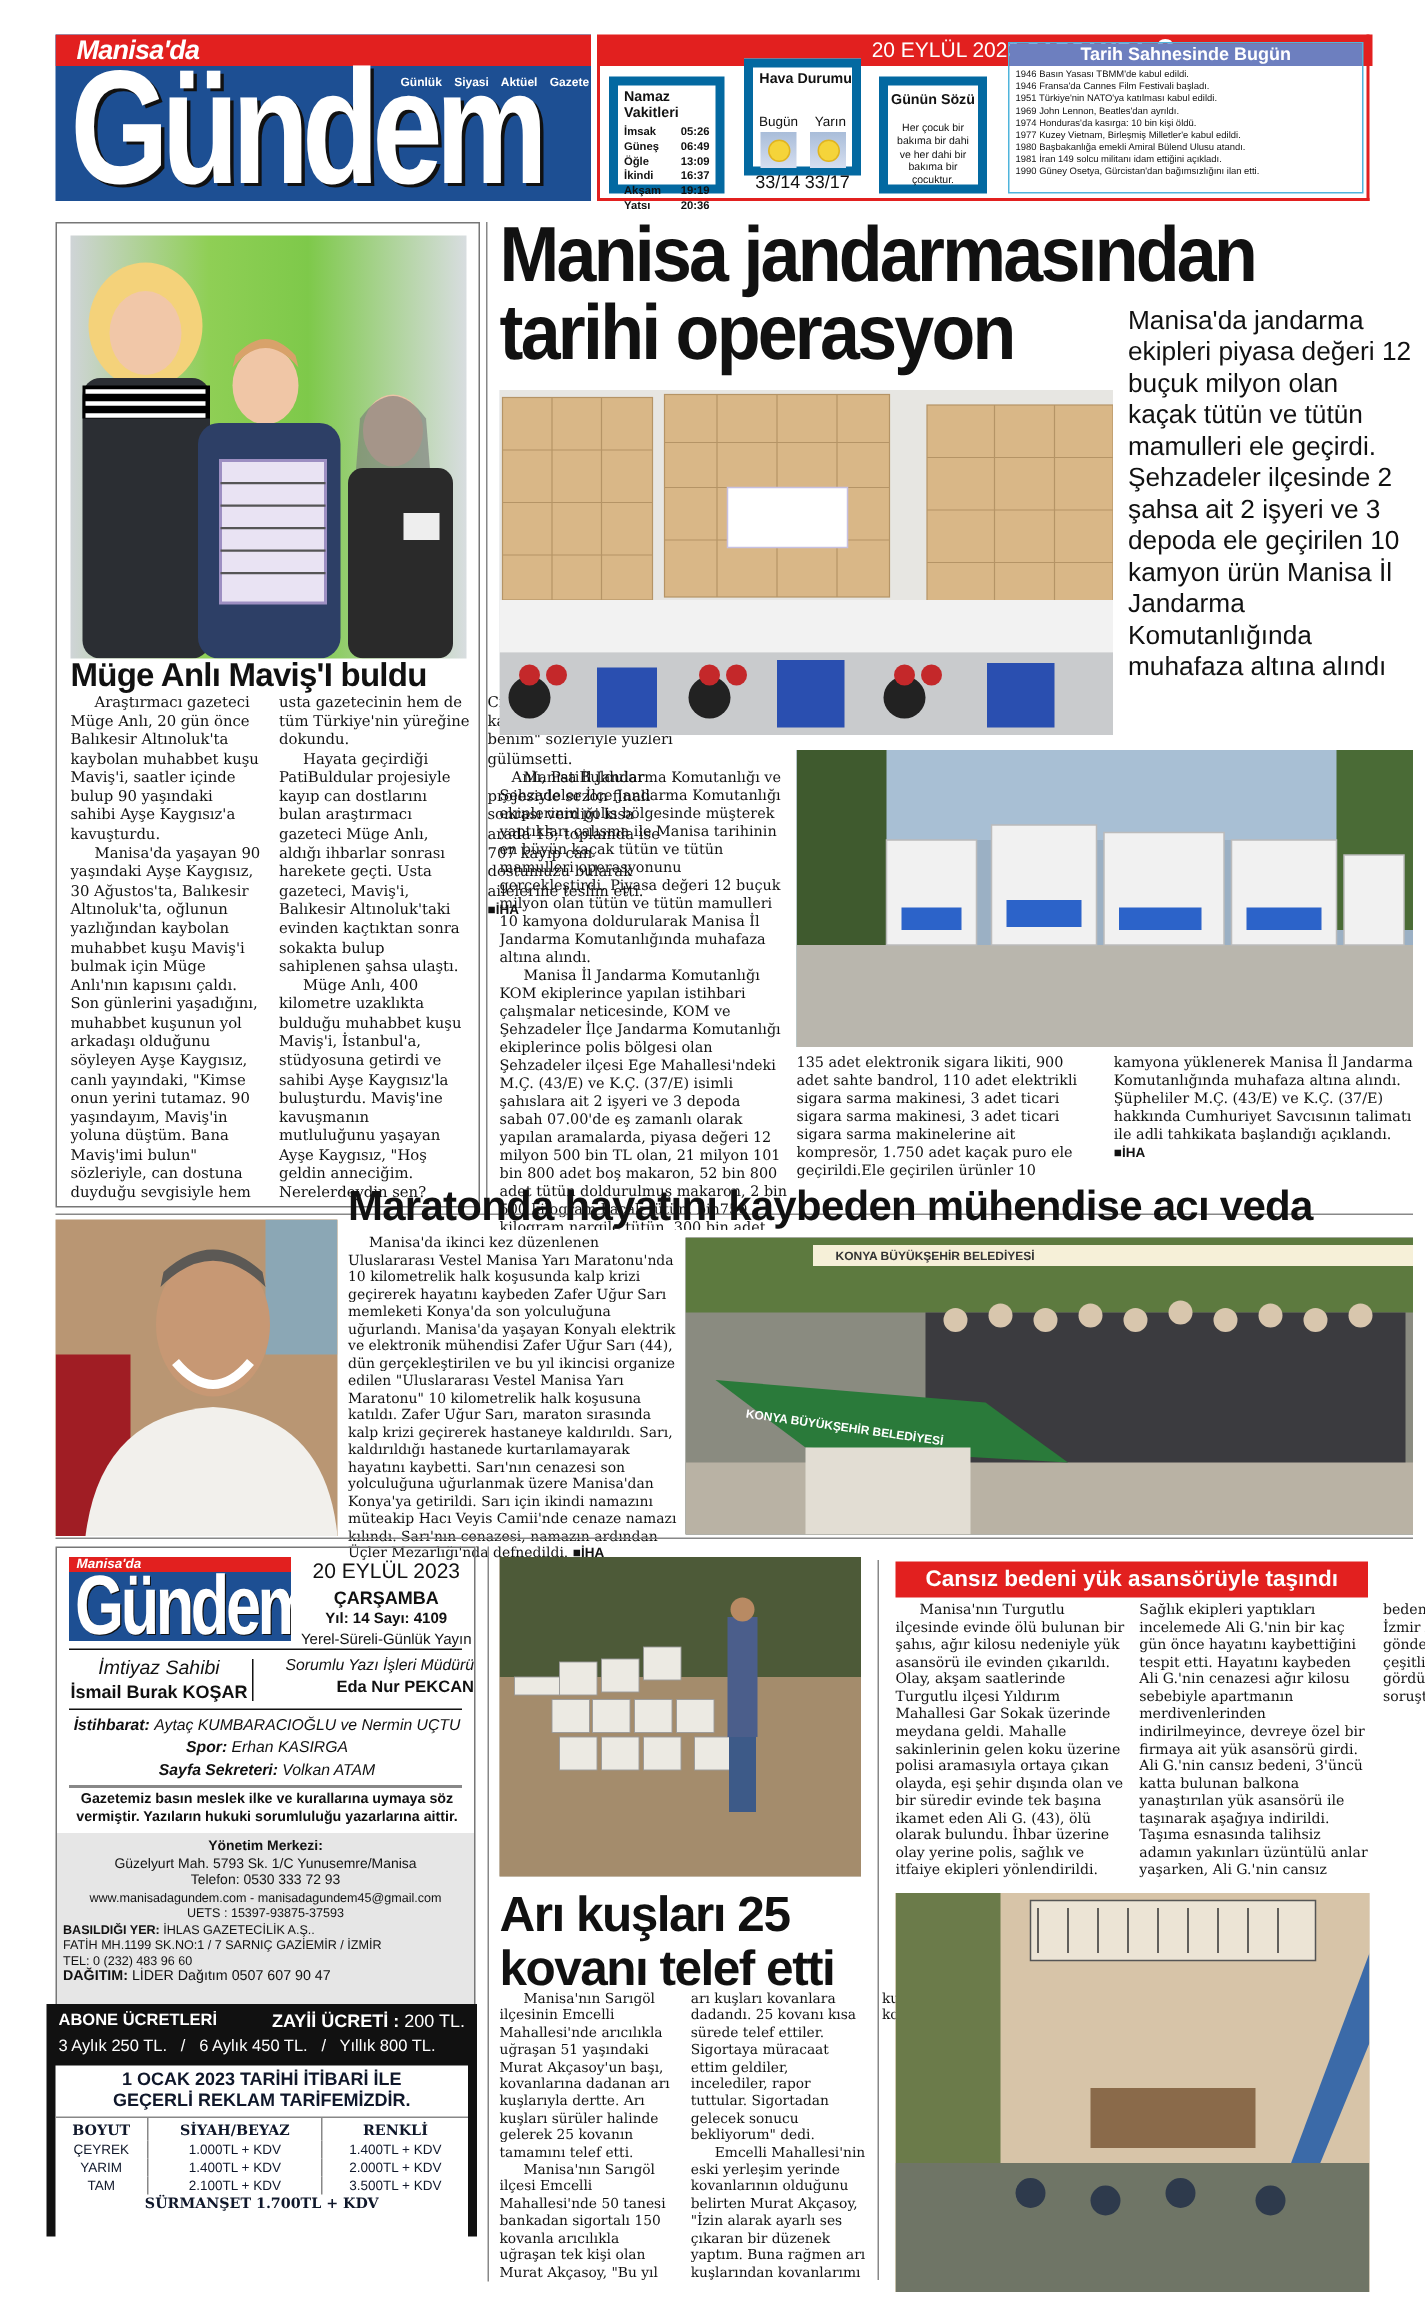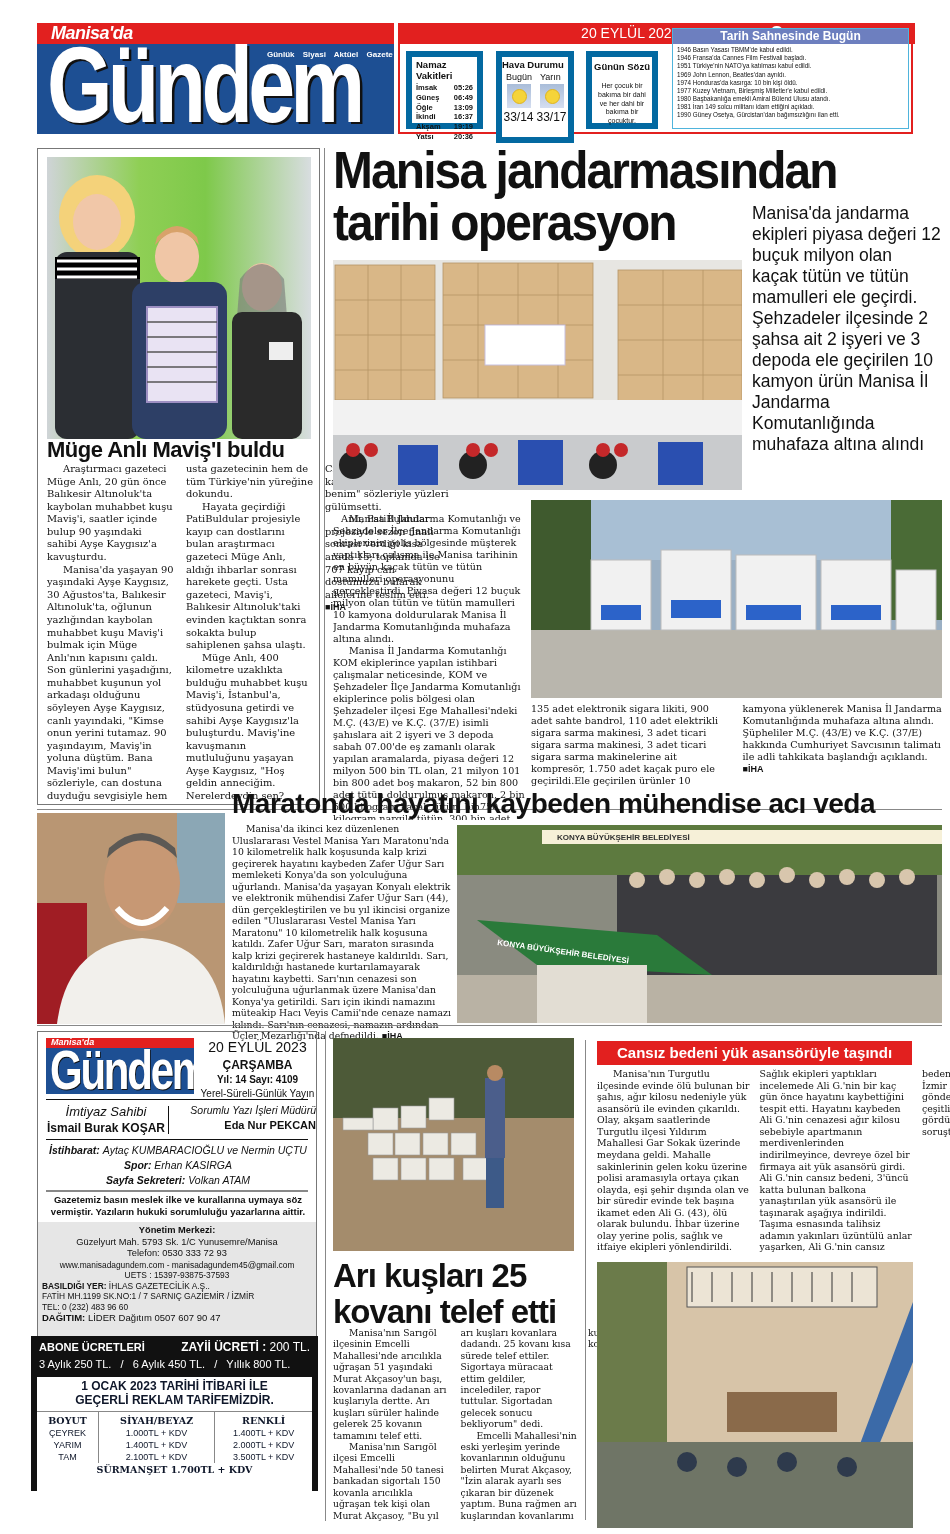--- a/index.html
+++ b/index.html
@@ -12,23 +12,23 @@
 .mast .big{left:10px;top:8px;font:900 108px/1 "Liberation Sans",sans-serif;color:#fff;letter-spacing:-6px;transform:scaleX(0.78);transform-origin:left top;text-shadow:3px 2px 0 #111}
 .mast .sub{left:230px;top:27px;font:700 8px "Liberation Sans",sans-serif;color:#fff;word-spacing:6px}
 .hdr{left:398px;top:23px;width:515px;height:111px;border:2px solid #e2201f;border-top:none;background:#fff}
 .hdr .top{left:0;top:0;width:515px;height:21px;background:#e2201f;color:#fff;font:14px "Liberation Sans",sans-serif;text-align:right;padding-right:150px;line-height:21px}
 .hdr .top b{font-weight:700}
 .hdr .pnum{right:128px;top:-2px;font:900 22px "Liberation Sans",sans-serif;color:#fff}
 .box{border:6px solid #0369a1;background:#fff}
 .prayer{left:6px;top:28px;width:77px;height:78px;padding:2px 4px;font:700 7.5px/1.3 "Liberation Sans",sans-serif}
 .prayer h4{font:700 9.5px "Liberation Sans",sans-serif;margin-bottom:2px}
 .prayer .row{display:flex;justify-content:space-between}
-.weather{left:96px;top:28px;width:78px;height:92px;text-align:left;font:9px "Liberation Sans",sans-serif}
+.weather{left:96px;top:16px;width:78px;height:78px;text-align:right;font:9px "Liberation Sans",sans-serif}
 .weather h4{font:700 9.5px "Liberation Sans",sans-serif;margin-top:2px}
-.weather .days{display:flex;justify-content:space-around;margin-top:2px}
+.weather .days{display:flex;justify-content:space-around;margin-top:18px}
 .sunbox{width:24px;height:24px;background:linear-gradient(#a9bdd9,#d5def0);margin:2px auto 0;display:flex;align-items:center;justify-content:center}
 .sun{width:15px;height:15px;border-radius:50%;background:#f5d43a;border:1px solid #e0b420}
 .temps{display:flex;justify-content:space-around;font:12px "Liberation Sans",sans-serif;margin-top:2px}
 .quote{left:186px;top:28px;width:72px;height:78px;text-align:center;font:7px/1.25 "Liberation Sans",sans-serif;padding:2px}
 .quote h4{font:700 9.5px "Liberation Sans",sans-serif;margin:2px 0 10px}
 .history{left:272px;top:5px;width:237px;height:101px;border:1px solid #4fb4dc;font:6.3px/1.3 "Liberation Sans",sans-serif;padding:0 4px}
 .history h4{background:#6d7fbf;color:#fff;font:700 12px "Liberation Sans",sans-serif;text-align:center;margin:0 -4px 2px;height:15px;line-height:15px}
 
 .body{font:10.2px/1.3 "DejaVu Serif",serif;text-align:left;color:#111}
 .body p{text-indent:16px}

